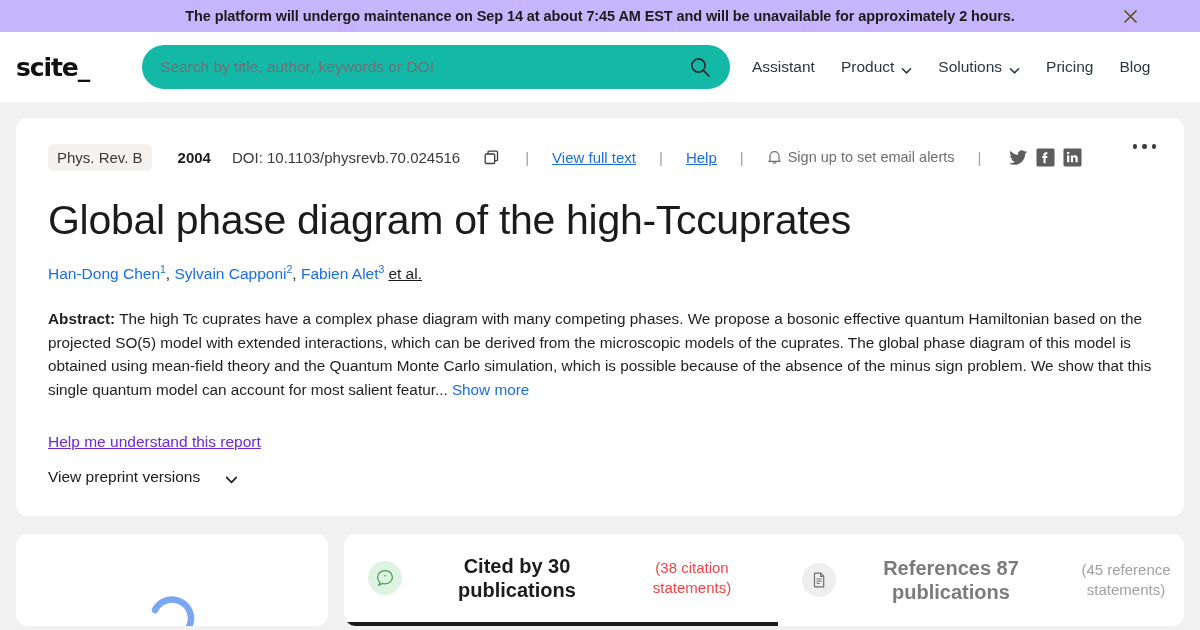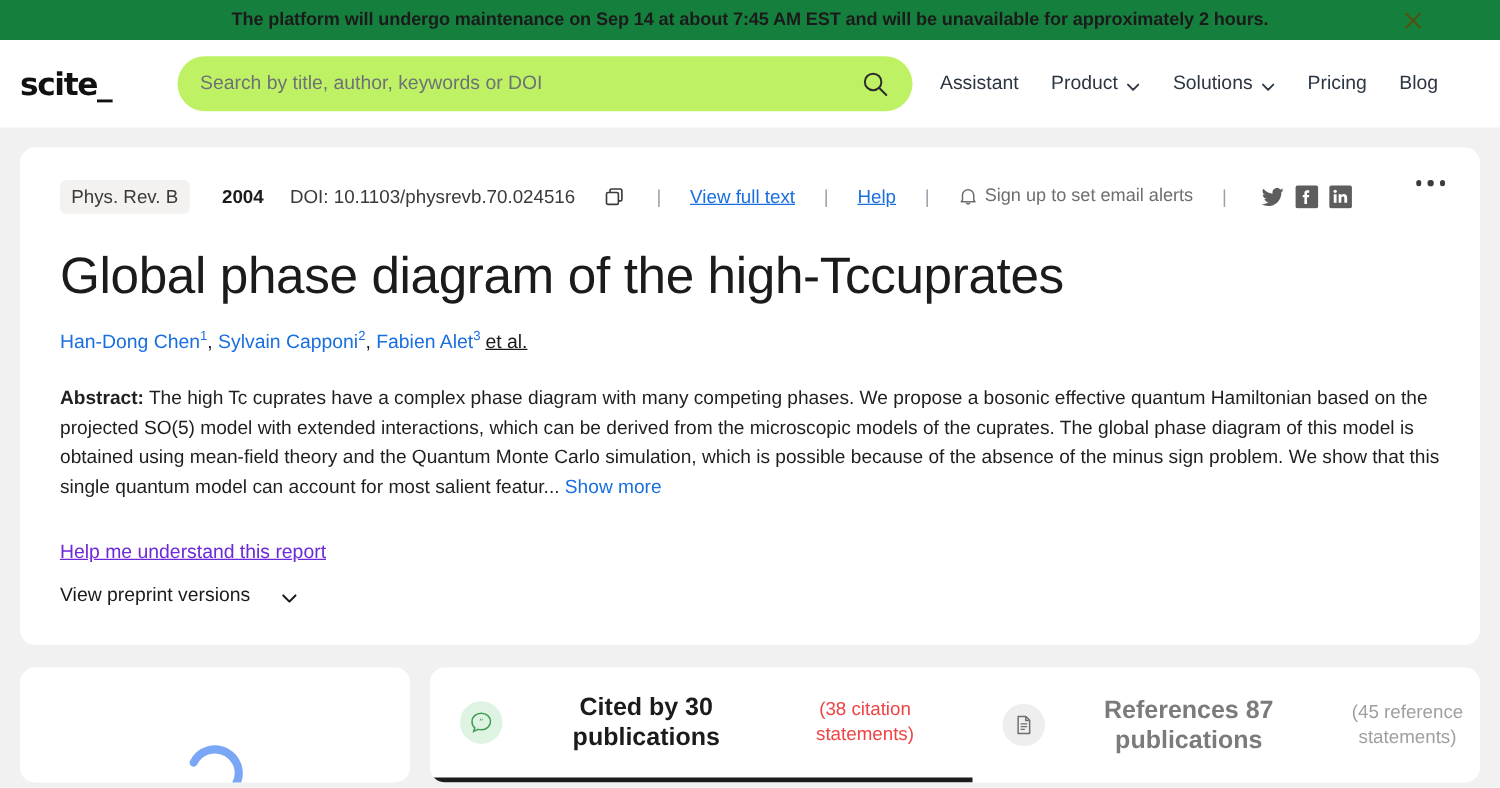--- a/index.html
+++ b/index.html
@@ -8,21 +8,21 @@
     overflow: hidden;
     background: #f1f1f1;
     font-family: "Liberation Sans", sans-serif;
     color: #222;
   }
 
   
   .banner {
     position: relative;
     height: 32px;
-    background: #15803d;
+    background: #c4b5fd;
     display: flex;
     align-items: center;
     justify-content: center;
   }
   .banner-text {
     font-size: 14.5px;
     font-weight: 700;
     color: #1b1b1b;
     letter-spacing: -0.1px;
   }
@@ -51,21 +51,21 @@
     color: #111;
     margin-left: 0px;
     width: 112px;
     cursor: pointer;
     font-family: "DejaVu Sans", sans-serif;
   }
   .searchbar {
     position: relative;
     width: 588px;
     height: 44px;
-    background: #bef264;
+    background: #14b8a6;
     border-radius: 24px;
     display: flex;
     align-items: center;
     padding: 0 18px;
     margin-left: 14px;
   }
   .searchbar input {
     flex: 1;
     border: none;
     outline: none;

